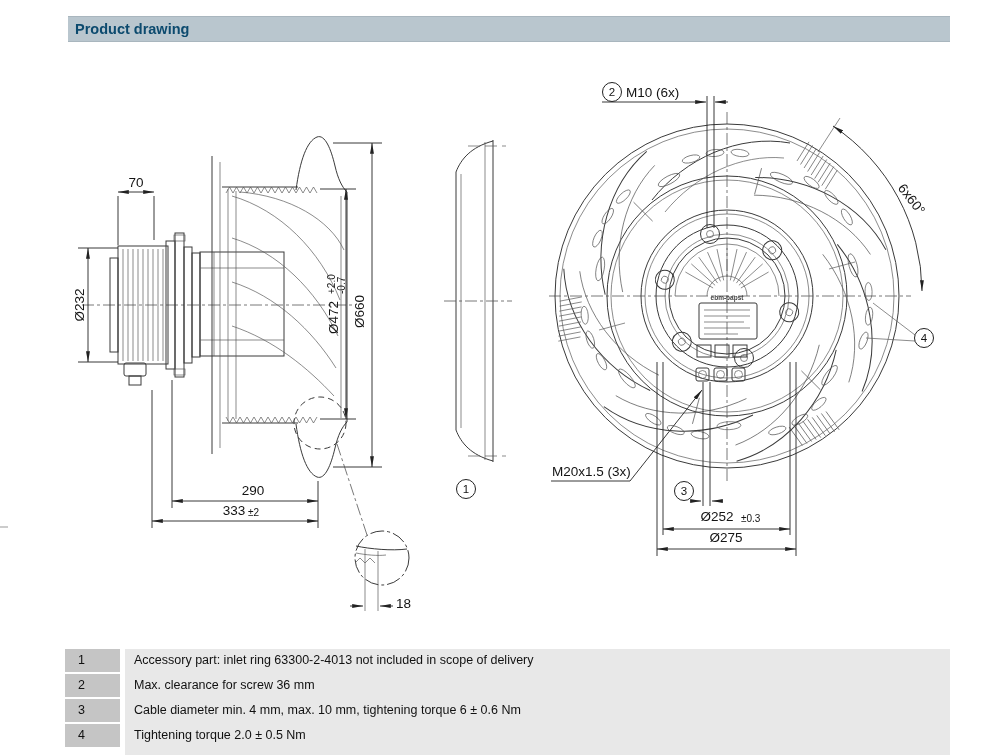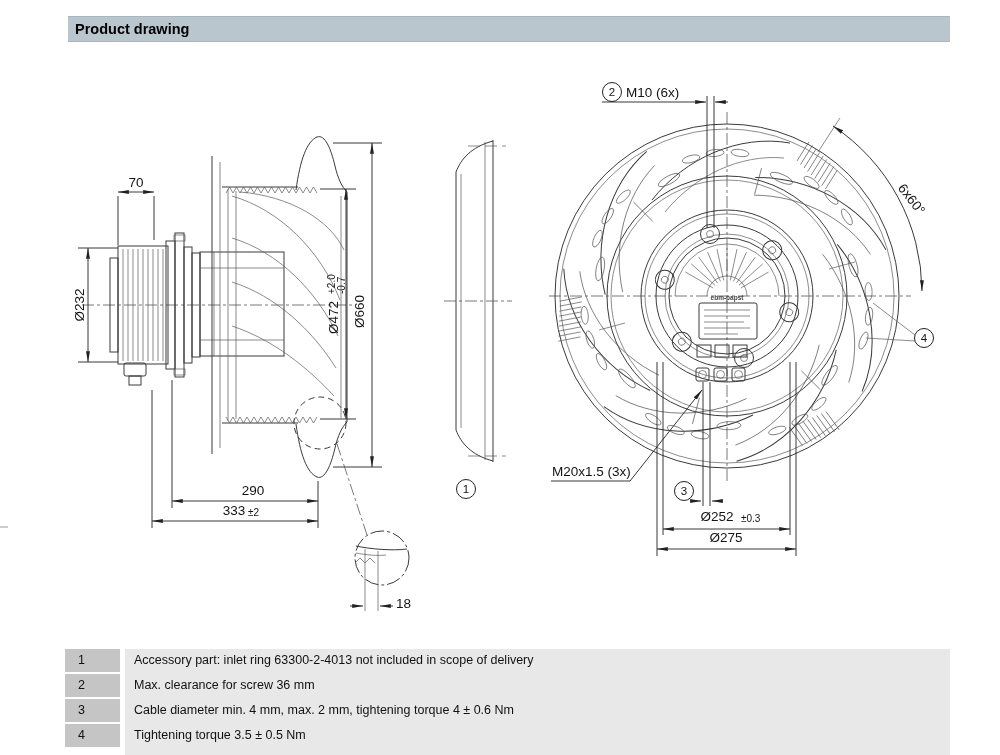--- a/index.html
+++ b/index.html
@@ -1,20 +1,20 @@
 <!DOCTYPE html>
 <html><head>
 <meta charset="utf-8">
 <style>
   html,body{margin:0;padding:0;background:#fff;}
   #stage{position:relative;width:1000px;height:755px;background:#fff;overflow:hidden;
          font-family:"Liberation Sans",sans-serif;}
   #hdr{position:absolute;left:68px;top:16px;width:875px;height:24px;background:#b9c6ce;
        border-top:1px solid #a9b6be;border-bottom:1px solid #a9b6be;
-       font-size:14.5px;font-weight:bold;color:#000000;line-height:24px;padding-left:7px;}
+       font-size:14.5px;font-weight:bold;color:#0c4a6e;line-height:24px;padding-left:7px;}
   #dwg{position:absolute;left:0;top:0;}
   svg text{font-family:"Liberation Sans",sans-serif;fill:#141414;}
   .s{stroke:#3a3a3a;fill:none;stroke-width:1;}
   .s5{stroke:#5a5a5a;fill:none;stroke-width:.7;}
   .d{stroke:#222;fill:none;stroke-width:.9;}
   .cl{stroke:#555;fill:none;stroke-width:.8;stroke-dasharray:12 3 3 3;}
   .dsh{stroke-dasharray:6 4;}
   .dd{stroke-dasharray:14 3 3 3;}
   .dt{font-size:13.5px;}
   .dts{font-size:10px;}
@@ -367,21 +367,21 @@
     <div class="note-row" style="top:649px">
       <div class="note-num">1</div>
       <div class="note-txt">Accessory part: inlet ring 63300-2-4013 not included in scope of delivery</div>
     </div>
     <div class="note-row" style="top:674px">
       <div class="note-num">2</div>
       <div class="note-txt">Max. clearance for screw 36 mm</div>
     </div>
     <div class="note-row" style="top:699px">
       <div class="note-num">3</div>
-      <div class="note-txt">Cable diameter min. 4 mm, max. 2 mm, tightening torque 4 ± 0.6 Nm</div>
+      <div class="note-txt">Cable diameter min. 4 mm, max. 10 mm, tightening torque 6 ± 0.6 Nm</div>
     </div>
     <div class="note-row" style="top:724px">
       <div class="note-num">4</div>
-      <div class="note-txt">Tightening torque 3.5 ± 0.5 Nm</div>
+      <div class="note-txt">Tightening torque 2.0 ± 0.5 Nm</div>
     </div>
   </div>
 
 </div>
 
 </body></html>

